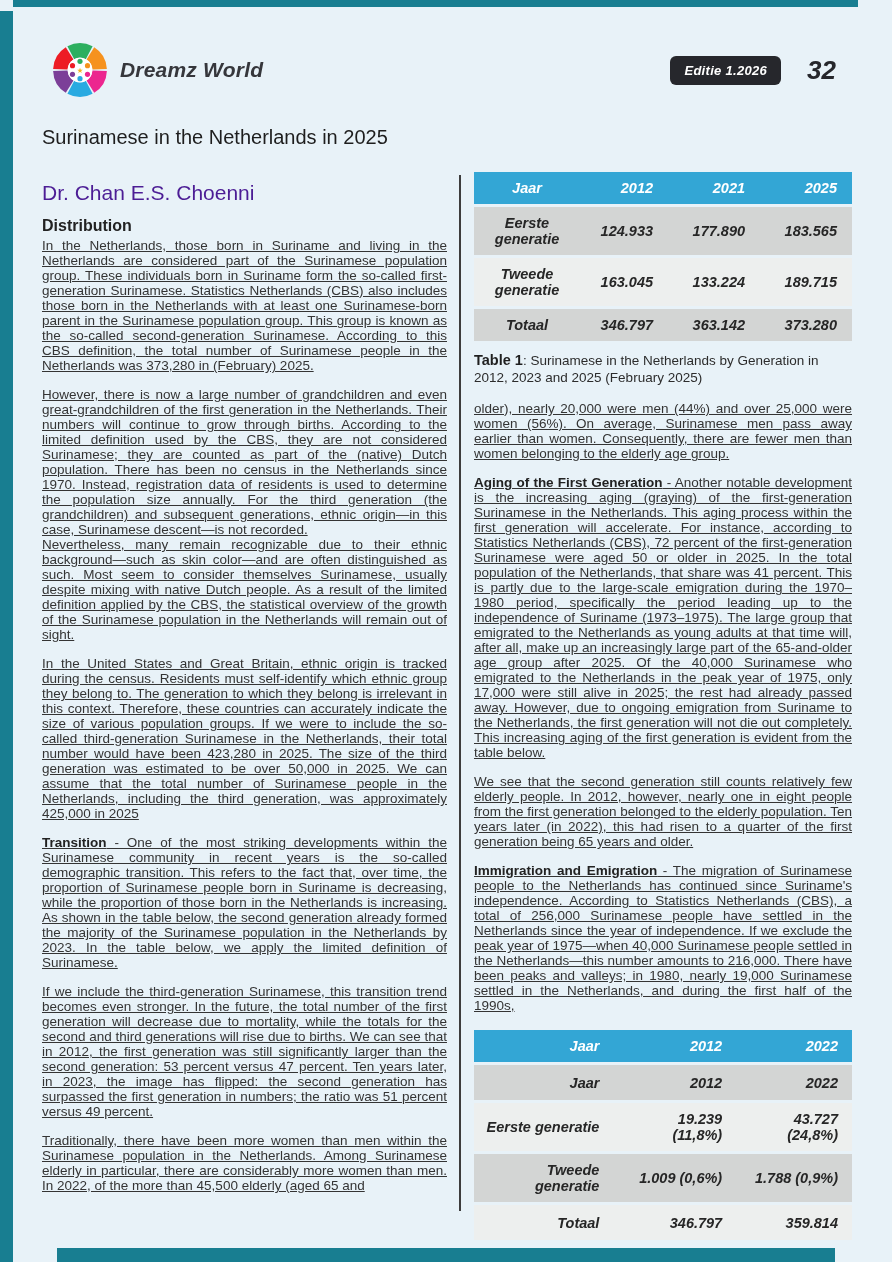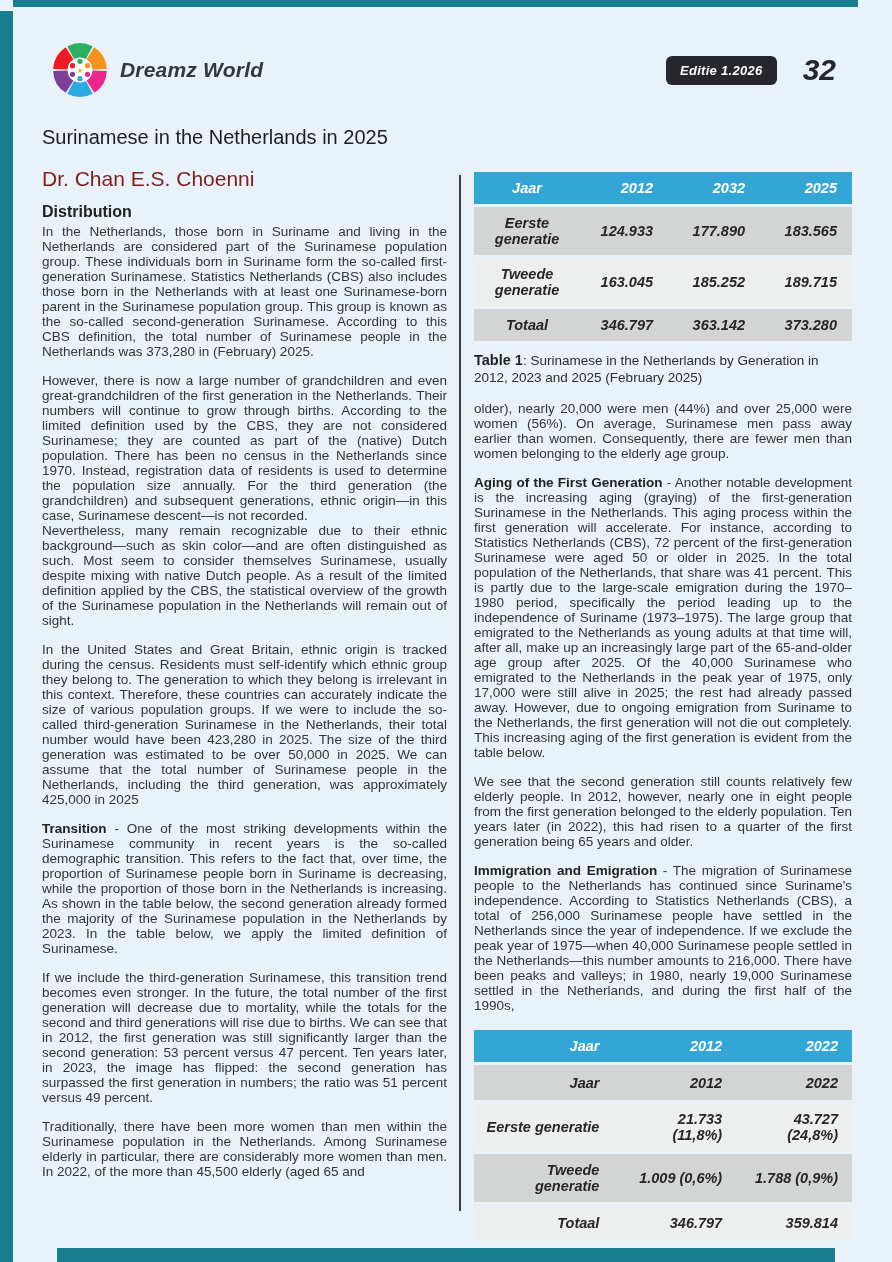--- a/index.html
+++ b/index.html
@@ -14,33 +14,33 @@
   .bar-top{left:13px;top:0;height:7px;width:845px;}
   .bar-bottom{left:57px;bottom:0;height:14px;width:778px;}
 
   
   .hdr{display:flex;justify-content:space-between;align-items:center;padding:42px 56px 0 52px;}
   .brand{display:flex;align-items:center;gap:12px;}
   .brand-name{font-size:21px;font-weight:800;font-style:italic;color:#36373c;letter-spacing:.2px;}
   .hdr-right{display:flex;align-items:center;gap:26px;}
   .badge{background:#26272c;color:#fff;font-size:13px;font-weight:700;font-style:italic;
          padding:7px 14px;border-radius:6px;letter-spacing:.3px;}
-  .pageno{font-size:30px;font-weight:900;font-style:italic;color:#26272c;}
+  .pageno{font-size:26px;font-weight:900;font-style:italic;color:#26272c;}
 
   .kicker{margin:28px 42px 0;font-size:20px;color:#1e1e1e;}
   .title{margin:12px 42px 0;font-size:32px;font-weight:800;color:#3699d8;letter-spacing:-.3px;}
 
   .columns{display:flex;margin:18px 40px 0 42px;}
   .col-left{width:405px;padding-right:12px;}
   .divider{width:2px;background:#3d3d3d;margin-top:8px;height:1036px;flex:none;}
   .col-right{flex:1;padding-left:13px;min-width:0;}
 
-  .author{font-size:21px;color:#7f1d1d;margin:0 0 12px;}
+  .author{font-size:21px;color:#4c1d95;margin:14px 0 12px;}
   .sec-heading{font-size:16px;font-weight:800;color:#222;margin:0 0 3px;}
-  .body{font-size:13.5px;line-height:15px;text-align:justify;margin:0 0 14px;color:#343434;}
+  .body{font-size:13.5px;line-height:15px;text-align:justify;margin:0 0 14px;color:#343434;text-decoration:underline;}
   .body.m0{margin-bottom:0;}
   .lead{font-weight:800;color:#222;}
 
   
   .dtable{width:100%;border-collapse:separate;border-spacing:0 3px;margin-top:2px;}
   .dtable th{background:#33a6d5;color:#fff;font-weight:700;font-style:italic;font-size:14.5px;padding:8px 6px;}
   .dtable td{font-weight:700;font-style:italic;font-size:14.5px;color:#262626;padding:8px 6px;}
   .row-a td{background:#d3d5d4;}
   .row-b td{background:#edefee;}
   .t1 .c1{width:27%;text-align:center;padding-left:10px;}
@@ -107,35 +107,35 @@
 
     <div class="divider"></div>
 
     <div class="col-right">
 
       <table class="dtable t1">
         <thead>
           <tr>
             <th class="c1">Jaar</th>
             <th class="num">2012</th>
-            <th class="num">2032</th>
+            <th class="num">2021</th>
             <th class="num">2025</th>
           </tr>
         </thead>
         <tbody>
           <tr class="row-a tall">
             <td class="c1">Eerste generatie</td>
             <td class="num">124.933</td>
             <td class="num">177.890</td>
             <td class="num">183.565</td>
           </tr>
           <tr class="row-b tall">
             <td class="c1">Tweede generatie</td>
             <td class="num">163.045</td>
-            <td class="num">185.252</td>
+            <td class="num">133.224</td>
             <td class="num">189.715</td>
           </tr>
           <tr class="row-a">
             <td class="c1">Totaal</td>
             <td class="num">346.797</td>
             <td class="num">363.142</td>
             <td class="num">373.280</td>
           </tr>
         </tbody>
       </table>
@@ -155,21 +155,21 @@
           </tr>
         </thead>
         <tbody>
           <tr class="row-a">
             <td class="c1">Jaar</td>
             <td class="num">2012</td>
             <td class="num">2022</td>
           </tr>
           <tr class="row-b">
             <td class="c1">Eerste generatie</td>
-            <td class="num">21.733 (11,8%)</td>
+            <td class="num">19.239 (11,8%)</td>
             <td class="num">43.727 (24,8%)</td>
           </tr>
           <tr class="row-a">
             <td class="c1">Tweede generatie</td>
             <td class="num">1.009 (0,6%)</td>
             <td class="num">1.788 (0,9%)</td>
           </tr>
           <tr class="row-b">
             <td class="c1">Totaal</td>
             <td class="num">346.797</td>

